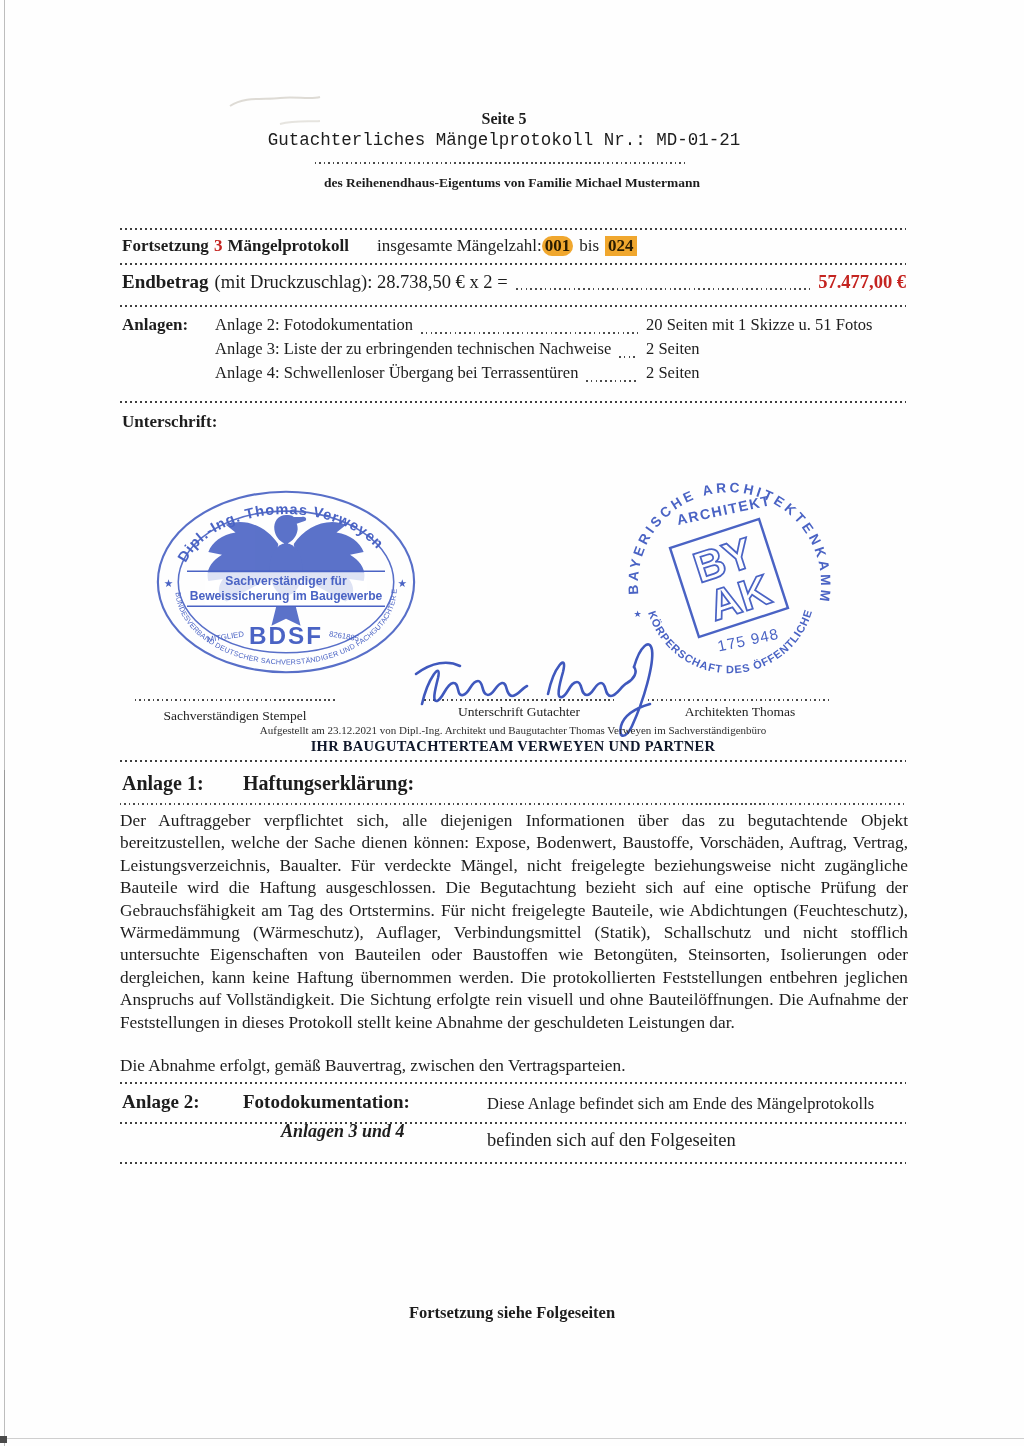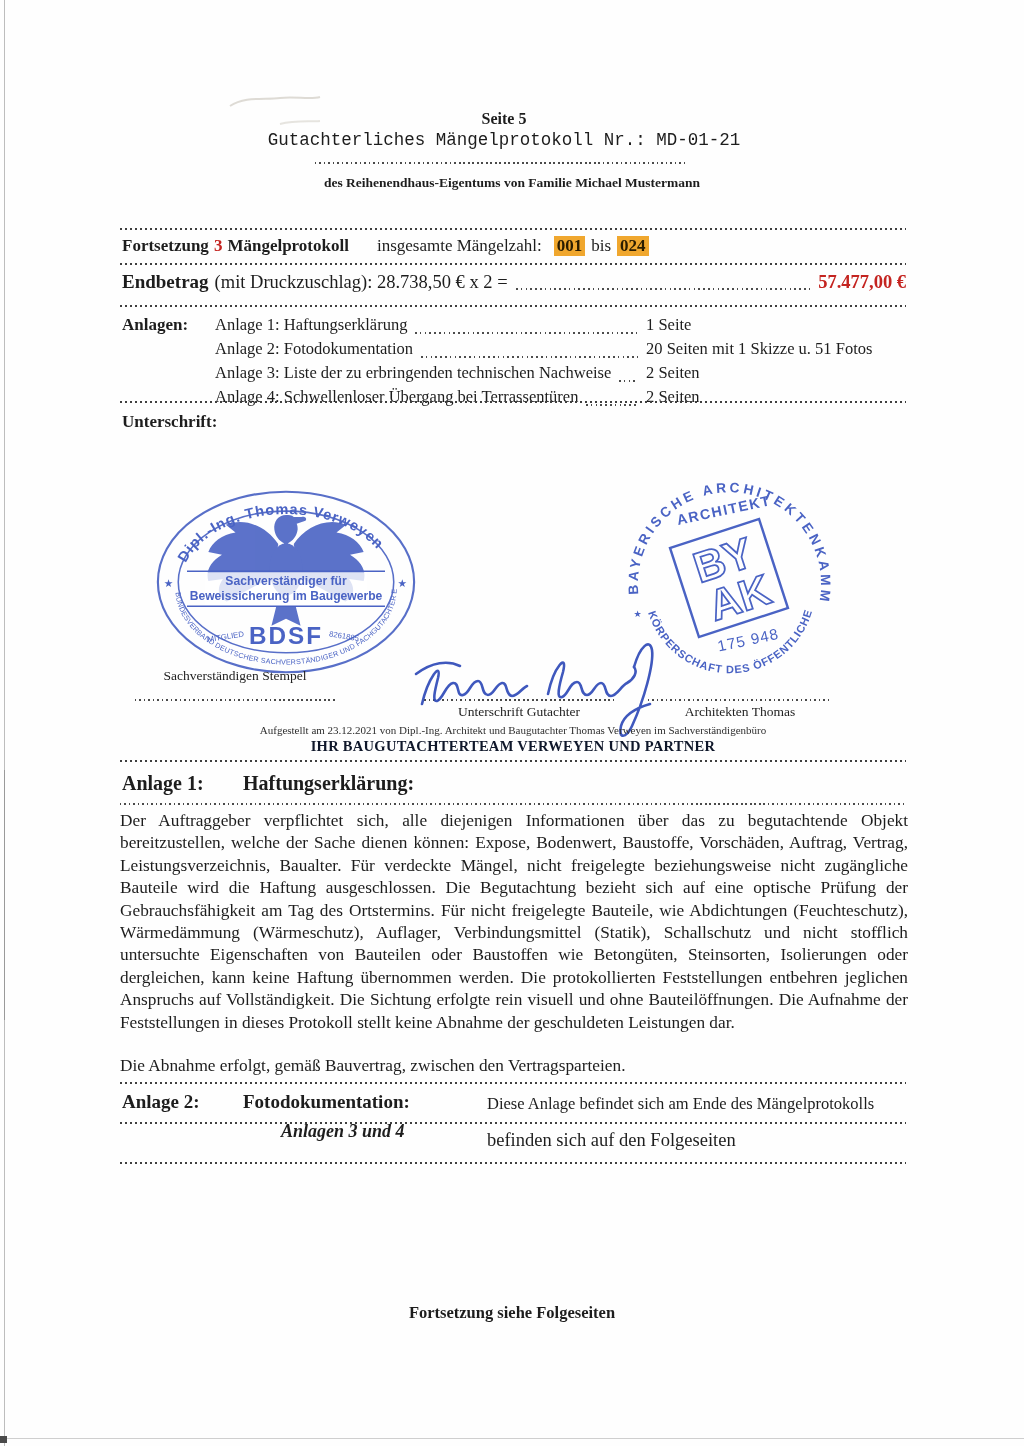--- a/index.html
+++ b/index.html
@@ -46,44 +46,39 @@
   <div style="font-size:13.5px;font-weight:bold;">des Reihenendhaus-Eigentums von Familie Michael Mustermann</div>
 </div>
 
 <div class="abs dots" style="left:120px;top:228px;width:786px;"></div>
 
 <div class="abs row" style="left:122px;top:236px;width:784px;font-size:17px;">
   <span class="bold">Fortsetzung</span>
   <span class="bold red" style="margin:0 5px;">3</span>
   <span class="bold">Mängelprotokoll</span>
   <span style="margin-left:28px;">insgesamte Mängelzahl:</span>
-  <span class="hl" style="margin-left:12px;">001</span>
+  <span class="hl" style="margin-left:0;border-radius:10px;">001</span>
   <span style="margin:0 6px;">bis</span>
   <span class="hl">024</span>
 </div>
 
 <div class="abs dots" style="left:120px;top:263px;width:786px;"></div>
 
 <div class="abs row" style="left:122px;top:271px;width:784px;font-size:18.5px;">
   <span class="bold" style="font-size:19px;">Endbetrag</span>
   <span style="margin-left:6px;">(mit Druckzuschlag): 28.738,50 € x 2 =</span>
   <span class="leader"></span>
   <span class="bold red">57.477,00 €</span>
 </div>
 
 <div class="abs dots" style="left:120px;top:305px;width:786px;"></div>
 
 <div class="abs" style="left:122px;top:313px;width:786px;">
   <div class="bold abs" style="left:0;top:2px;font-size:17px;">Anlagen:</div>
   <div style="margin-left:93px;">
-    <div class="row anl-row">
-      <span>Anlage 1: Haftungserklärung</span>
-      <span class="leader"></span>
-      <span class="anl-pages">1 Seite</span>
-    </div>
     <div class="row anl-row">
       <span>Anlage 2: Fotodokumentation</span>
       <span class="leader"></span>
       <span class="anl-pages">20 Seiten mit 1 Skizze u. 51 Fotos</span>
     </div>
     <div class="row anl-row">
       <span>Anlage 3: Liste der zu erbringenden technischen Nachweise</span>
       <span class="leader"></span>
       <span class="anl-pages">2 Seiten</span>
     </div>
@@ -158,21 +153,21 @@
 
 <svg class="abs" style="left:410px;top:622px;" width="268" height="128" viewBox="0 0 268 128">
   <g stroke="#2f4ab8" stroke-width="2.6" fill="none" stroke-linecap="round" opacity="0.92">
     <path d="M6,52 C22,40 38,38 50,44"></path>
     <path d="M12,82 C18,56 32,38 28,56 C25,68 22,80 27,79 C33,77 36,62 43,61 C50,60 46,75 53,73 C60,71 61,59 68,59 C74,59 71,73 78,73 C84,73 86,62 92,61 C98,60 95,73 102,74 C108,74 112,66 117,64"></path>
     <path d="M138,72 C144,44 158,30 153,50 C149,64 146,77 152,75 C158,73 160,60 167,60 C173,60 170,73 177,73 C183,73 185,61 191,61 C197,61 194,74 201,74 C207,74 211,64 217,61 C224,57 228,50 224,45"></path>
     <path d="M224,45 C230,24 240,16 242,28 C244,42 234,78 222,104 C216,117 208,117 211,104 C214,93 226,86 240,82"></path>
   </g>
 </svg>
 
-<div class="abs caption" style="left:135px;top:668px;width:200px;">Sachverständigen Stempel</div>
+<div class="abs caption" style="left:135px;top:708px;width:200px;">Sachverständigen Stempel</div>
 <div class="abs caption" style="left:424px;top:704px;width:190px;font-family:Liberation Serif, serif;">Unterschrift Gutachter</div>
 <div class="abs caption" style="left:648px;top:704px;width:184px;">Architekten Thomas</div>
 
 <div class="abs center" style="left:120px;top:724px;width:786px;font-size:11px;color:#2e2e2e;">Aufgestellt am 23.12.2021 von Dipl.-Ing. Architekt und Baugutachter Thomas Verweyen im Sachverständigenbüro</div>
 <div class="abs center bold" style="left:120px;top:738px;width:786px;font-size:14.5px;color:#0f172a;letter-spacing:0.3px;">IHR BAUGUTACHTERTEAM VERWEYEN UND PARTNER</div>
 
 <div class="abs dots" style="left:120px;top:760px;width:786px;"></div>
 
 <div class="abs bold" style="left:122px;top:772px;font-size:20px;">Anlage 1:</div>
 <div class="abs bold" style="left:243px;top:772px;font-size:20px;">Haftungserklärung:</div>

